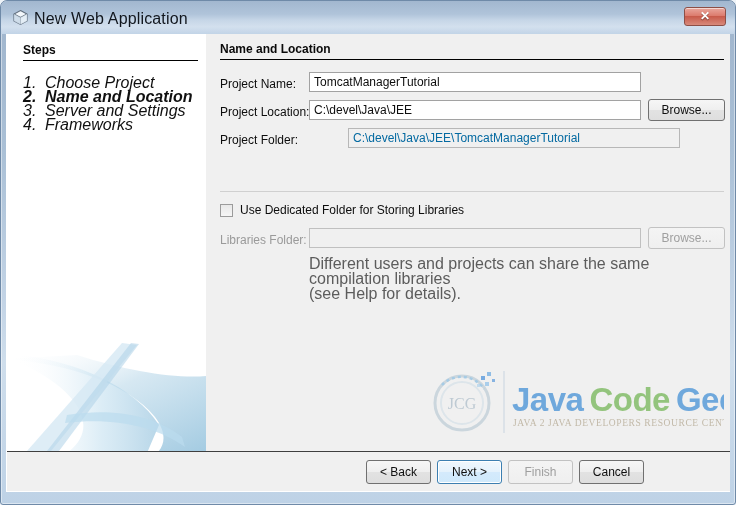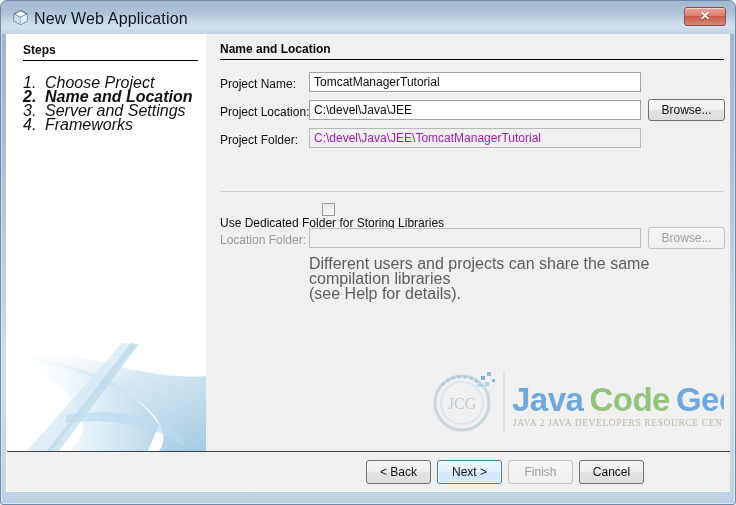--- a/index.html
+++ b/index.html
@@ -181,21 +181,22 @@
     background: #ffffff;
     font-family: "Liberation Sans", sans-serif;
     font-size: 12px;
     color: #0d0d0d;
     line-height: 18px;
     outline: none;
   }
   .text-input.readonly {
     background: #f0f0f0;
     border: 1px solid #b7b7b7;
-    color: #a21caf;
+    color: #0369a1;
+    margin-left: 39px;
   }
   .text-input.disabled {
     background: #f0f0f0;
     border: 1px solid #c0c0c0;
   }
 
   .btn {
     position: absolute;
     box-sizing: border-box;
     border: 1px solid #707070;
@@ -220,21 +221,20 @@
     box-shadow: inset 0 0 0 1px #ffffff;
   }
 
   
   .cbox-row {
     position: absolute;
     left: 14px; top: 169px;
     display: flex;
     align-items: center;
     cursor: pointer;
-    flex-direction: column;
   }
   .cbox {
     width: 13px; height: 13px;
     box-sizing: border-box;
     border: 1px solid #9b9b9b;
     background: linear-gradient(to bottom, #e8e8e8, #f6f6f6);
     margin-right: 7px;
   }
   .cbox-label {
     font-size: 12px;
@@ -357,21 +357,21 @@
       <label class="field-label" style="left:14px; top:99px;">Project Folder:</label>
       <input class="text-input readonly" style="left: 103px; top: 94px; width: 332px;" readonly="" value="C:\devel\Java\JEE\TomcatManagerTutorial">
 
       <div class="sep-line" style="left:14px; top:157px; width:504px;"></div>
 
       <div class="cbox-row">
         <span class="cbox"></span>
         <span class="cbox-label">Use Dedicated Folder for Storing Libraries</span>
       </div>
 
-      <label class="field-label disabled" style="left:14px; top:199px;">Location Folder:</label>
+      <label class="field-label disabled" style="left:14px; top:199px;">Libraries Folder:</label>
       <input class="text-input disabled" style="left: 103px; top: 194px; width: 332px;" disabled="" value="">
       <button class="btn disabled" style="left:442px; top:193px; width:77px; height:22px;" disabled="">Browse...</button>
 
       <div class="hint" style="left:103px; top:222px; width:400px;">Different users and projects can share the same compilation libraries
 (see Help for details).</div>
 
       <svg class="watermark" viewBox="0 0 300 78">
         <g opacity="0.9">
           <circle cx="38" cy="40" r="27" fill="none" stroke="#c8d4dc" stroke-width="3"></circle>
           <circle cx="38" cy="40" r="21" fill="none" stroke="#dbe4ea" stroke-width="2"></circle>

